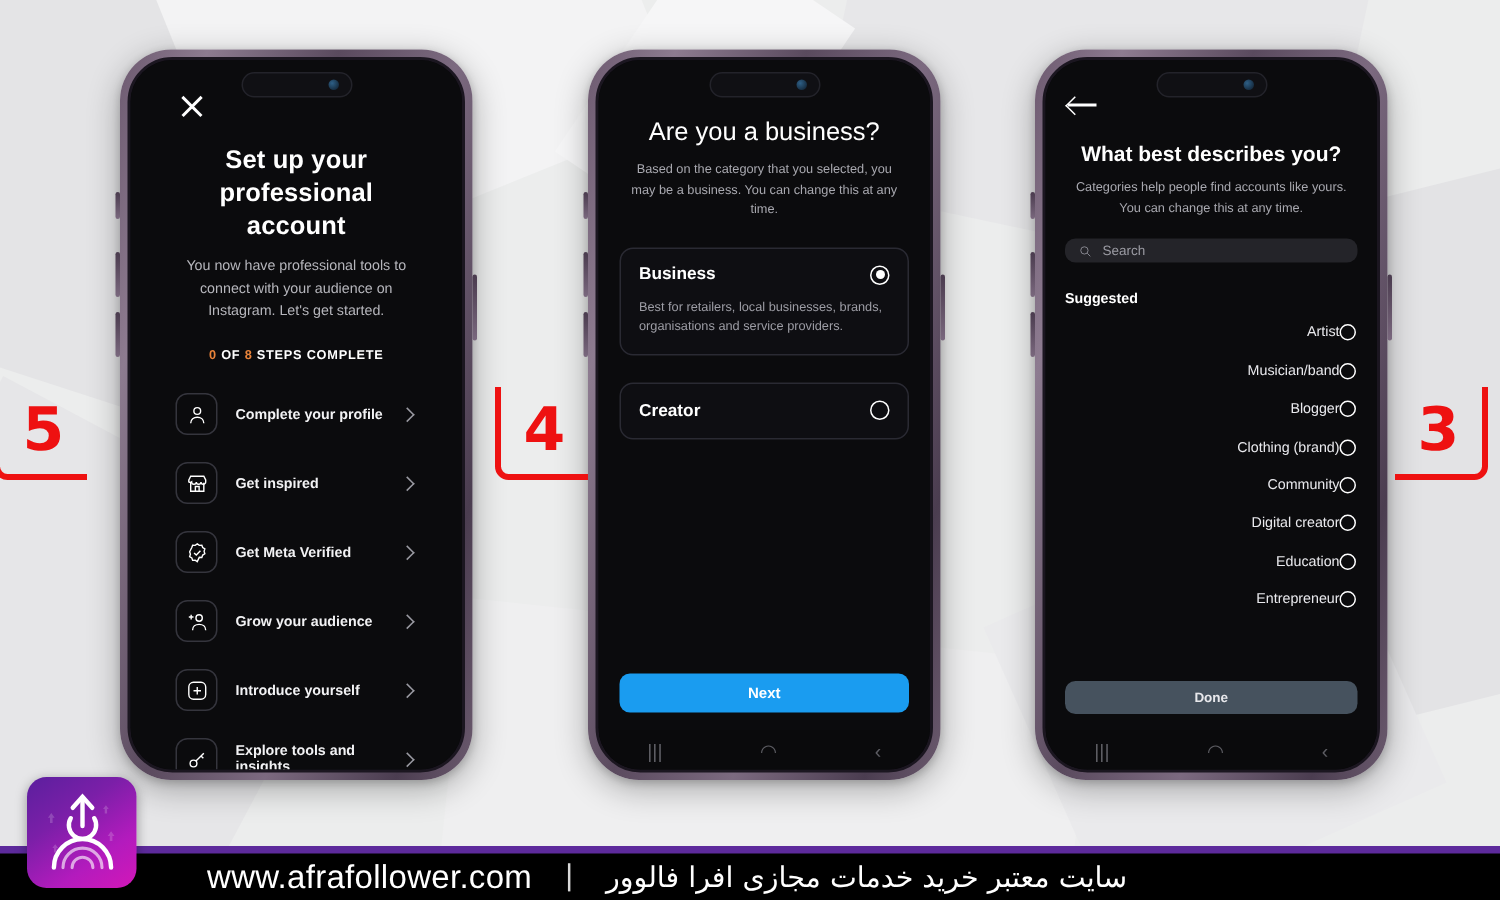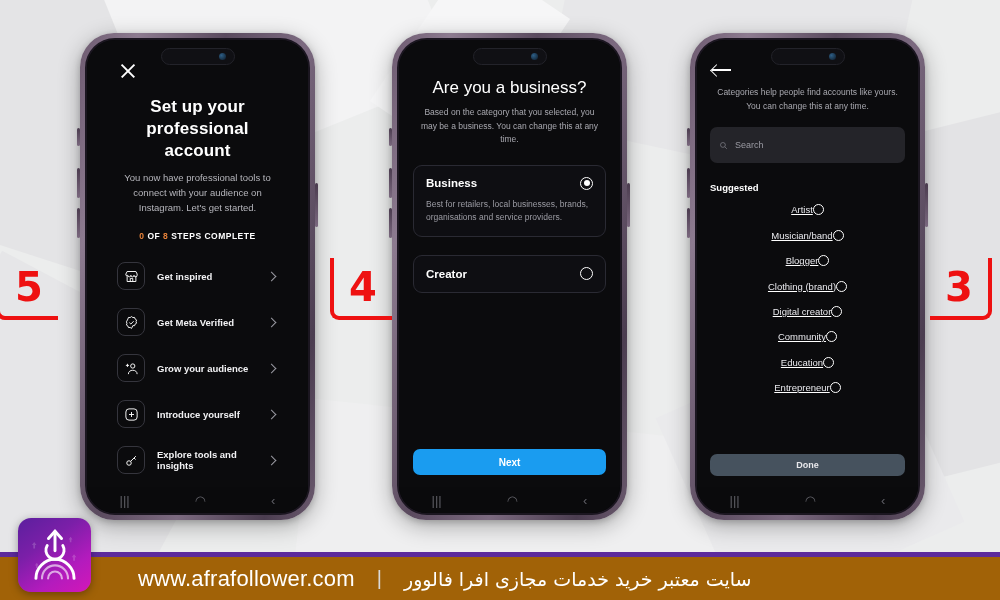--- a/index.html
+++ b/index.html
@@ -114,49 +114,49 @@
   .s3 { padding:0 13px; color:#fff; flex:1; display:flex; flex-direction:column; }
   .back-a { margin:22px 0 0 2px; width:20px; height:16px; position:relative; cursor:pointer; }
   .back-a:before { content:""; position:absolute; left:0; top:7.2px; width:19px;
                    height:1.6px; background:#fff; }
   .back-a:after { content:""; position:absolute; left:0; top:3.5px; width:8px;
                   height:8px; border-left:1.6px solid #fff; border-bottom:1.6px solid #fff;
                   transform:rotate(45deg); }
   .s3-title { text-align:center; font-size:14px; font-weight:bold; margin-top:16px; }
   .s3-sub { text-align:center; font-size:8.5px; color:#a9a9b0; line-height:1.6;
             margin-top:8px; padding:0 4px; }
-  .search { margin-top:14px; height:36px; border-radius:7px; background:#242429;
+  .search { margin-top:14px; height:16px; border-radius:7px; background:#242429;
             display:flex; align-items:center; gap:7px; padding:0 9px; cursor:text; }
   .search svg { width:9px; height:9px; stroke:#8b8b93; fill:none; stroke-width:1.7; }
   .search span { font-size:9px; color:#9a9aa2; }
   .sugg { font-size:9.5px; font-weight:bold; margin-top:19px; }
   .cat-list { margin-top:4px; flex:1; }
-  .cat { display:flex; align-items:center; justify-content:center;
-         padding:7.2px 1px; cursor:pointer;text-decoration:underline; }
+  .cat { display:flex; align-items:center; justify-content:flex-end;
+         padding:7.2px 1px; cursor:pointer; }
   .cat span { font-size:9.5px; color:#e9e9ed; }
   .cat .radio { width:11px; height:11px; border-width:1.3px; flex:0 0 11px; }
   .done-btn { margin:3px 0 11px; height:22px; border-radius:7px; background:#46525e;
               color:#e8e8ec; font-size:9px; font-weight:bold; display:flex;
               align-items:center; justify-content:center; cursor:pointer; }
 
   
   .badge { position:absolute; width:62px; height:62px; color:#ee1111;
     font-size:40px; font-weight:bold; display:flex; align-items:center;
     justify-content:center; font-family:"DejaVu Sans", sans-serif; }
   .badge.left-cut { border:4px solid #ee1111; border-right:none;
     border-top:none; border-bottom-left-radius:9px; }
   .badge.right-cut { border:4px solid #ee1111; border-left:none;
     border-top:none; border-bottom-right-radius:9px; }
   #badge5 { left:-4px;  top:258px; }
   #badge4 { left:330px; top:258px; }
   #badge3 { left:930px; top:258px; }
 
   
-  .footer { position:absolute; left:0; bottom:0; width:100%; height:48px;
-    background:#a16207; border-top:5px solid #5d2a9c; display:flex;
+  .footer { position:absolute; left:0; bottom:0; width:100%; height:36px;
+    background:#000000; border-top:5px solid #5d2a9c; display:flex;
     align-items:center; }
   .footer-url { color:#fff; font-size:22px; margin-left:138px; letter-spacing:.2px; }
   .footer-sep { color:#d9d9d9; font-size:20px; margin:0 22px; }
   .footer-fa { color:#fff; font-size:19px; direction:rtl;
                font-family:"DejaVu Sans", sans-serif; }
   .logo { position:absolute; left:18px; bottom:8px; width:73px; height:74px;
     border-radius:13px;
     background:linear-gradient(145deg,#5b1f9e 0%,#7b1fa8 35%,#b31bbd 70%,#d317b8 100%);
     display:flex; align-items:center; justify-content:center;
     box-shadow:0 2px 8px rgba(0,0,0,.35); overflow:hidden; }
@@ -191,20 +191,30 @@
         <div class="s1-title">
           <div>Set up your</div>
           <div>professional account</div>
         </div>
         <div class="s1-sub">You now have professional tools to connect with your audience on Instagram. Let's get started.</div>
         <div class="s1-steps">
           <em>0</em><span> OF </span><em>8</em><span> STEPS COMPLETE</span>
         </div>
         <div class="s1-list">
 
+          <div class="s1-row">
+            <div class="s1-ico">
+              <svg viewBox="0 0 24 24">
+                  <circle cx="12" cy="8" r="3.6"></circle>
+                  <path d="M5 21c0-4 3.3-6.3 7-6.3s7 2.3 7 6.3"></path>
+                </svg>
+            </div>
+            <div class="s1-lbl">Complete your profile</div>
+            <div class="chev"></div>
+          </div>
 
           <div class="s1-row">
             <div class="s1-ico">
               <svg viewBox="0 0 24 24">
                   <path d="M3 8l2-4h14l2 4v2a2.5 2.5 0 01-5 0 2.5 2.5 0 01-5 0 2.5 2.5 0 01-5 0 2.5 2.5 0 01-3 0z"></path>
                   <path d="M5 11v9h14v-9"></path>
                   <path d="M10 20v-5h4v5"></path>
                 </svg>
             </div>
             <div class="s1-lbl">Get inspired</div>
@@ -315,20 +325,21 @@
   <div class="sbtn l" style="top:135px;height:30px"></div>
   <div class="sbtn l" style="top:175px;height:30px"></div>
   <div class="sbtn r" style="top:150px;height:44px"></div>
   <div class="phone-inner">
     <div class="island">
       <div class="cam"></div>
     </div>
     <div class="screen">
       <div class="s3">
         <div class="back-a"></div>
+        <div class="s3-title">What best describes you?</div>
         <div class="s3-sub">Categories help people find accounts like yours. You can change this at any time.</div>
 
         <div class="search">
           <svg viewBox="0 0 24 24">
               <circle cx="10.5" cy="10.5" r="6.5"></circle>
               <path d="M15.5 15.5L21 21"></path>
             </svg>
           <span>Search</span>
         </div>
 
@@ -345,25 +356,25 @@
             </div>
           <div class="cat">
               <span>Blogger</span>
               <div class="radio"></div>
             </div>
           <div class="cat">
               <span>Clothing (brand)</span>
               <div class="radio"></div>
             </div>
           <div class="cat">
+              <span>Community</span>
+              <div class="radio"></div>
+            </div>
+          <div class="cat">
               <span>Digital creator</span>
-              <div class="radio"></div>
-            </div>
-          <div class="cat">
-              <span>Community</span>
               <div class="radio"></div>
             </div>
           <div class="cat">
               <span>Education</span>
               <div class="radio"></div>
             </div>
           <div class="cat">
               <span>Entrepreneur</span>
               <div class="radio"></div>
             </div>

